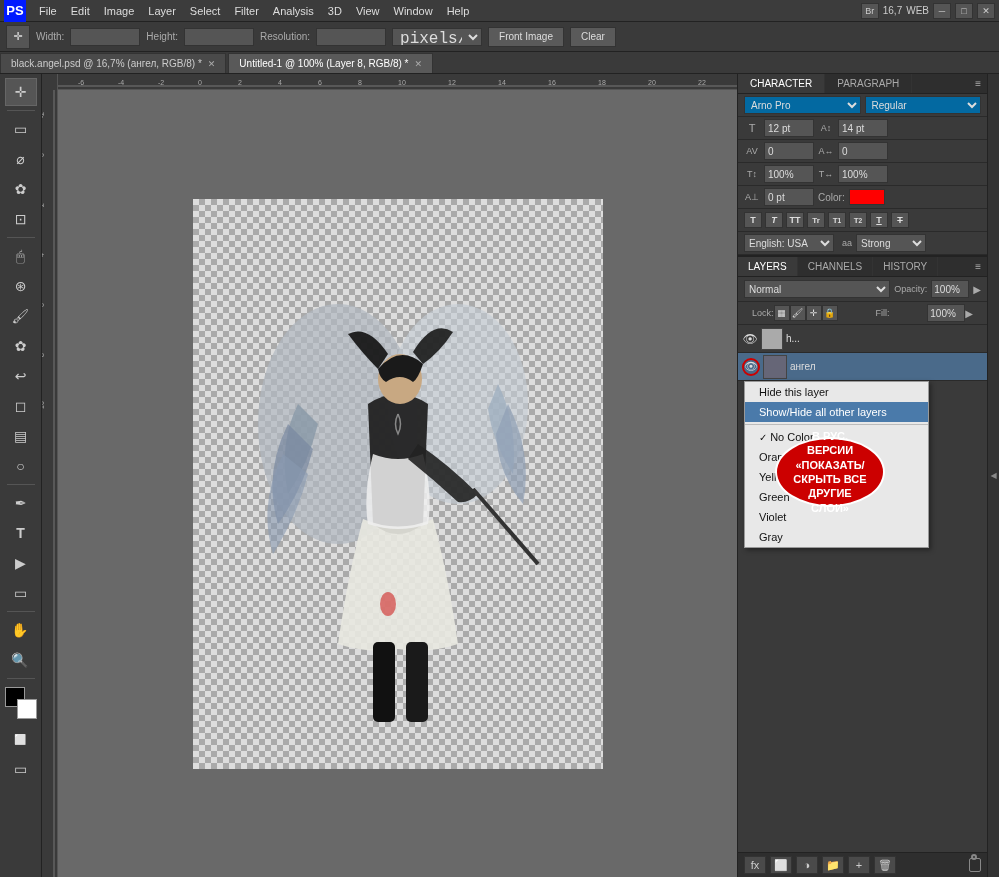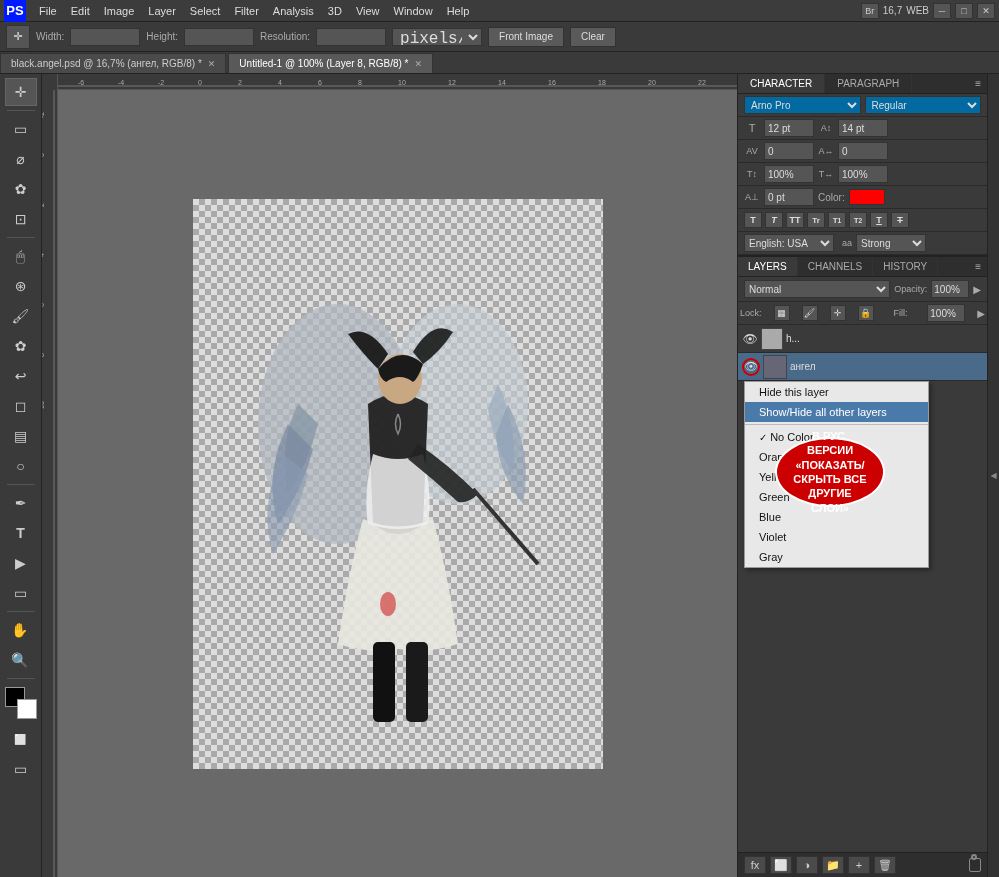--- a/index.html
+++ b/index.html
@@ -333,22 +333,22 @@
     .opacity-label { font-size: 9px; color: #aaa; }
     .opacity-input {
       width: 38px; height: 18px;
       background: #555; border: 1px solid #333;
       color: #ddd; font-size: 10px;
       padding: 0 2px;
     }
     .lock-row {
       display: flex;
       align-items: center;
-      padding: 2px 2px;
-      gap: 12px;
+      padding: 2px 14px;
+      gap: 0;
       border-bottom: 1px solid #2a2a2a;
     }
     .lock-label { font-size: 9px; color: #aaa; }
     .lock-icon {
       width: 16px; height: 16px;
       background: #555; border: 1px solid #333;
       font-size: 9px;
       display: flex; align-items: center; justify-content: center;
       cursor: pointer;
     }
@@ -746,21 +746,20 @@
           <div class="layer-name">ангел</div>
 
           <div id="context-menu">
             <div class="ctx-item">Hide this layer</div>
             <div class="ctx-item selected">Show/Hide all other layers</div>
             <div class="ctx-separator"></div>
             <div class="ctx-item checkmark">No Color</div>
             <div class="ctx-item">Orange</div>
             <div class="ctx-item">Yellow</div>
             <div class="ctx-item">Green</div>
-            <div class="ctx-item">Blue</div>
             <div class="ctx-item">Violet</div>
             <div class="ctx-item">Gray</div>
 
             <div id="tooltip-bubble">В РУС. ВЕРСИИ «ПОКАЗАТЬ/СКРЫТЬ ВСЕ ДРУГИЕ СЛОИ»</div>
           </div>
         </div>
       </div>
 
       <div class="layer-bottom">
         <div class="layer-action-btn">fx</div>

